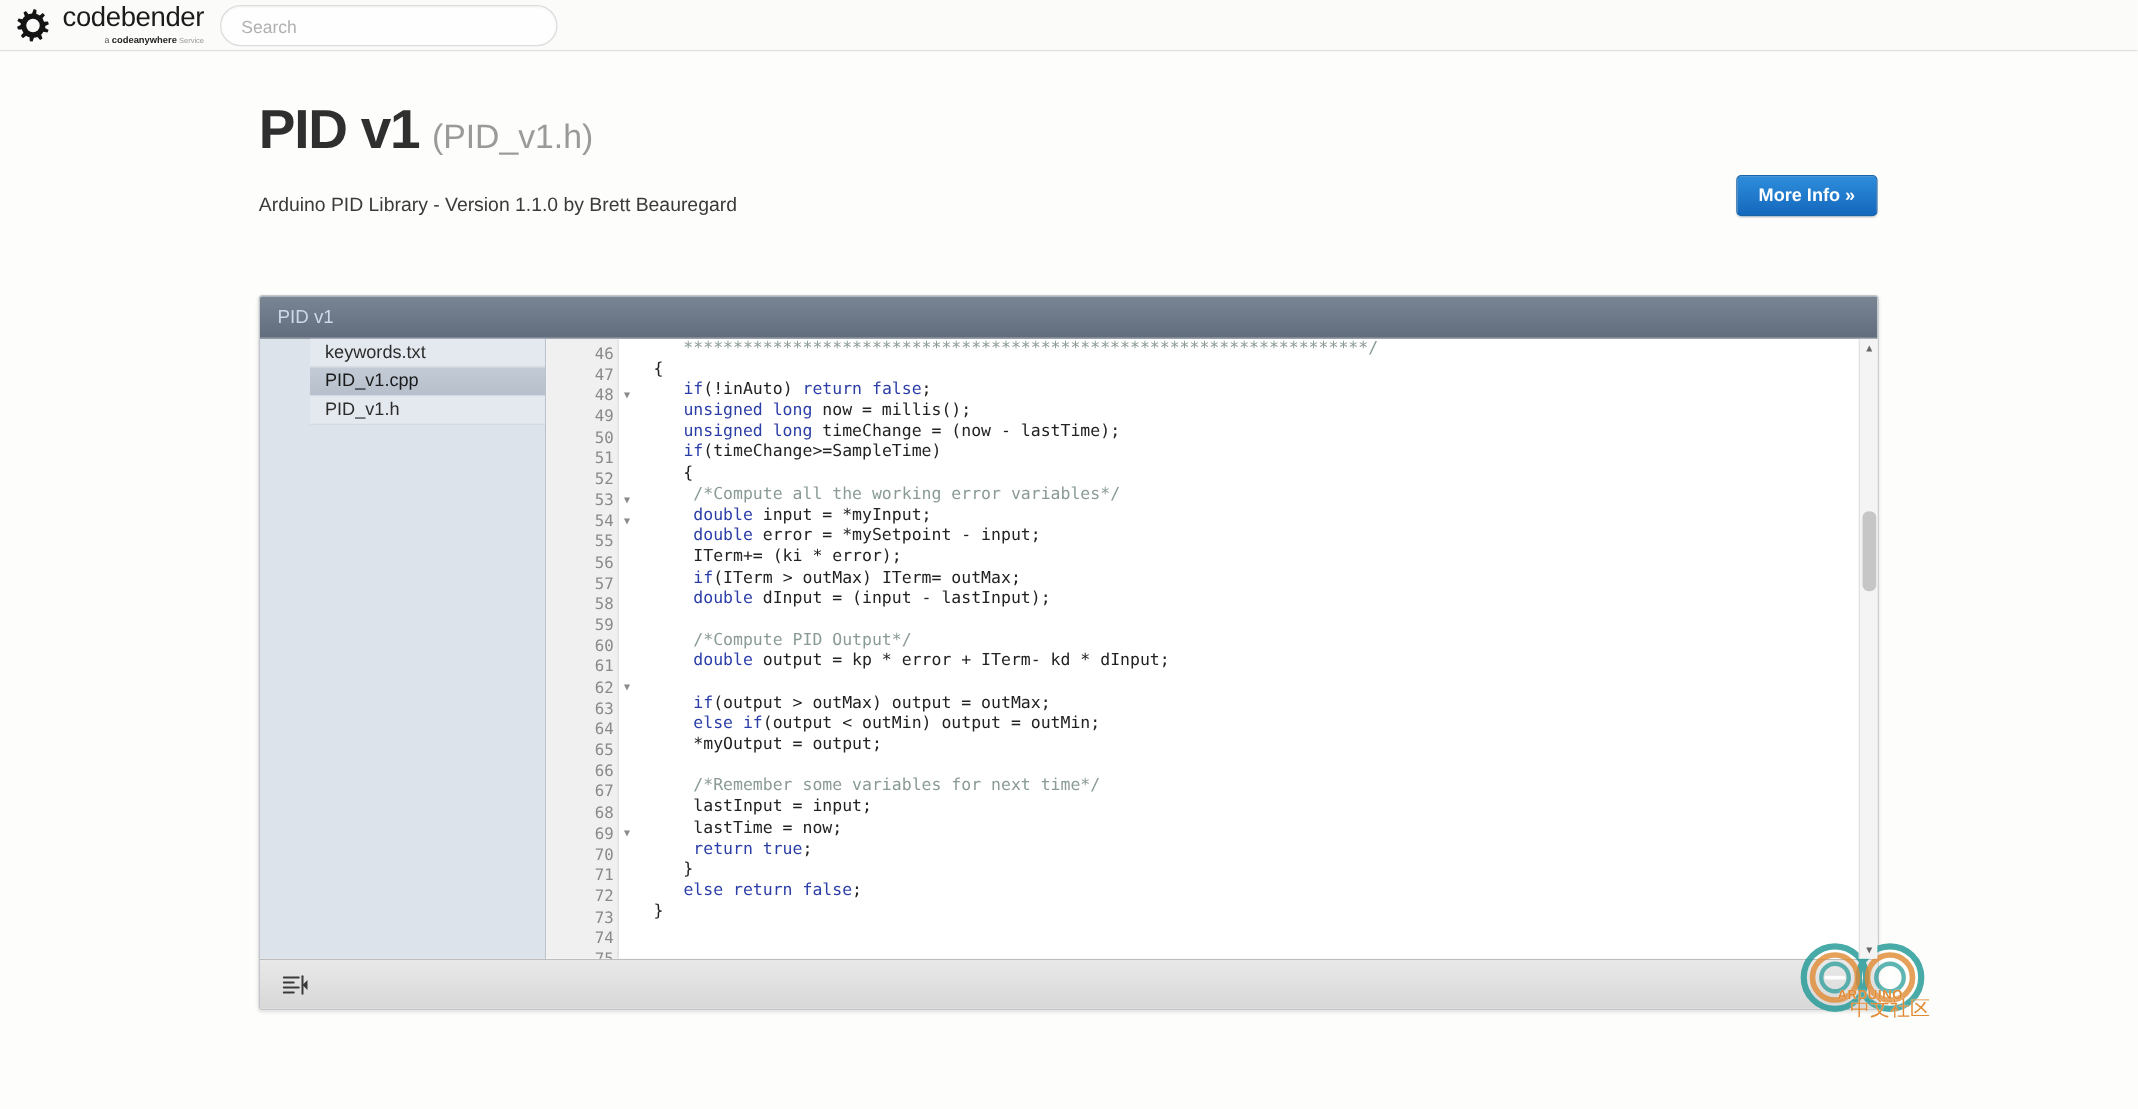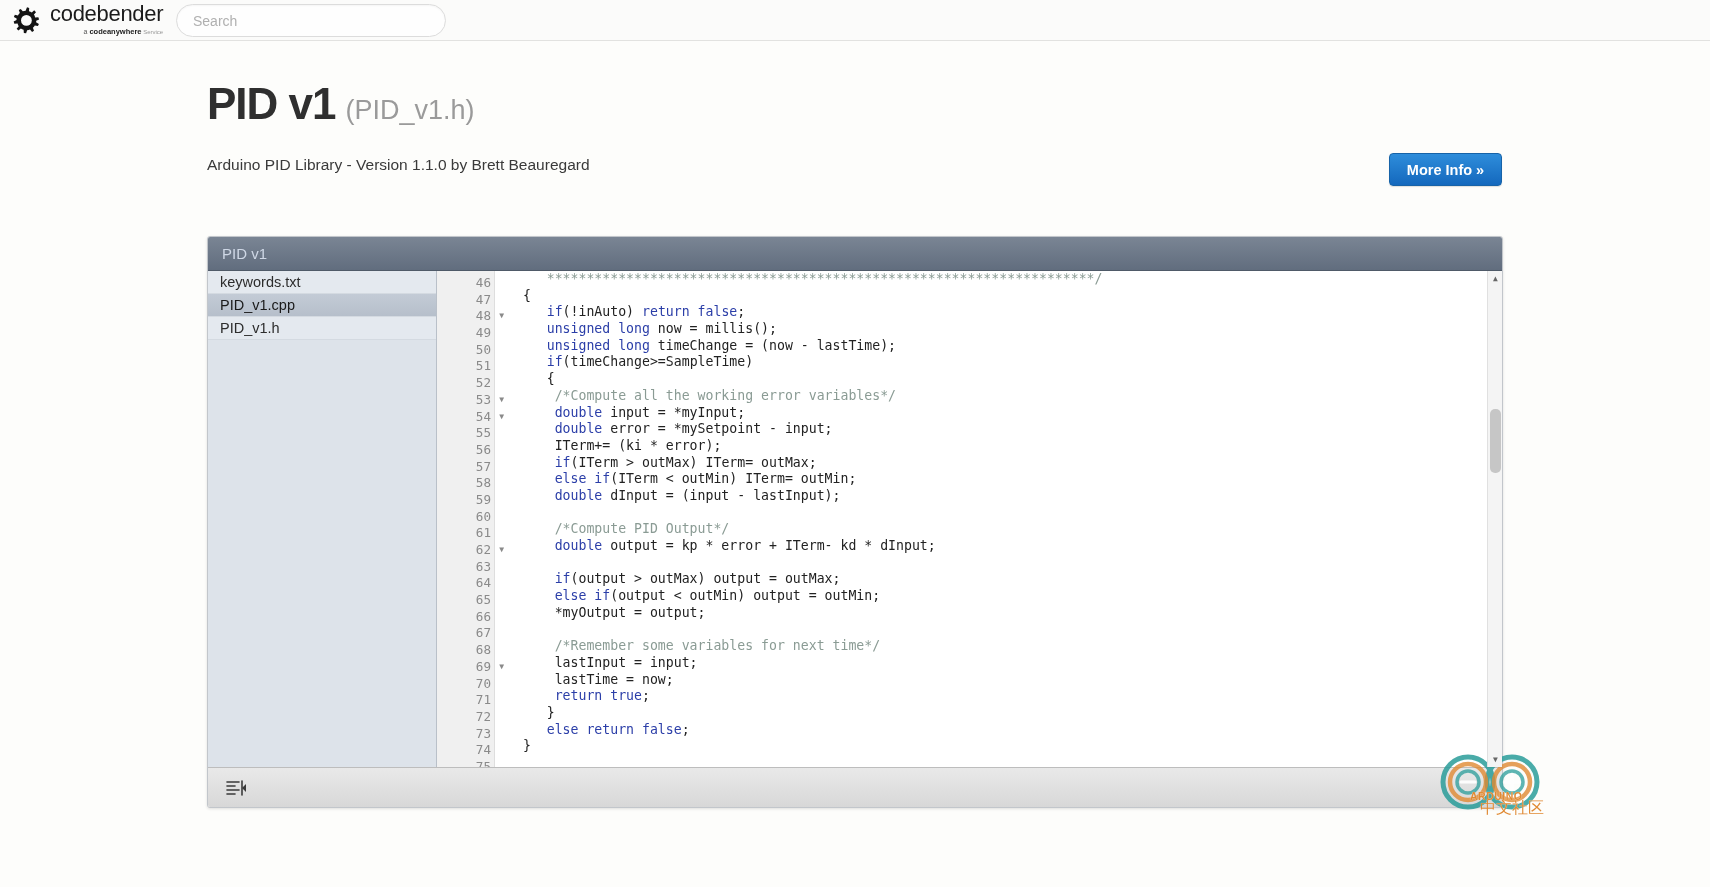--- a/index.html
+++ b/index.html
@@ -60,21 +60,21 @@
   #page-file {
     font-size: 27px; color: #9a9a9a; display: inline-block;
     margin-left: 10px; line-height: 52px; vertical-align: baseline;
   }
   #page-desc {
     position: absolute; left: 207px; top: 156px;
     font-size: 15.5px; color: #3a3a3a;
   }
 
   #more-info-btn {
-    position: absolute; left: 1389px; top: 153px;
+    position: absolute; left: 1389px; top: 140px;
     width: 113px; height: 33px;
     border: 1px solid #1763a8;
     border-radius: 4px;
     background: linear-gradient(to bottom, #2e8ddb 0%, #1468bd 100%);
     color: #fff; font-size: 14.5px; font-weight: bold;
     display: flex; align-items: center; justify-content: center;
     cursor: pointer;
     box-shadow: 0 1px 1px rgba(0,0,0,0.12);
     font-family: "Liberation Sans", sans-serif;
   }
@@ -101,20 +101,21 @@
   #panel-body {
     display: flex;
     height: 496px;
   }
   #filelist {
     width: 229px;
     background: #dde3ea;
     border-right: 1px solid #b9c0c9;
     flex-shrink: 0;
     padding-top: 0px;
+    padding-left: 40px;
   }
   .file-item {
     height: 23px; line-height: 23px;
     padding-left: 12px;
     font-size: 14.5px; color: #2c2c2c;
     cursor: pointer;
     background: #e4e9ef;
     border-bottom: 1px solid #d4dae1;
   }
   .file-item.active {
@@ -300,21 +301,20 @@
           <div class="cline"><span>     </span><span class="kw">if</span><span>(!inAuto) </span><span class="kw">return false</span><span>;</span></div>
           <div class="cline"><span>     </span><span class="kw">unsigned long </span><span>now = millis();</span></div>
           <div class="cline"><span>     </span><span class="kw">unsigned long </span><span>timeChange = (now - lastTime);</span></div>
           <div class="cline"><span>     </span><span class="kw">if</span><span>(timeChange&gt;=SampleTime)</span></div>
           <div class="cline"><span>     {</span></div>
           <div class="cline"><span>      </span><span class="cmt">/*Compute all the working error variables*/</span></div>
           <div class="cline"><span>      </span><span class="kw">double </span><span>input = *myInput;</span></div>
           <div class="cline"><span>      </span><span class="kw">double </span><span>error = *mySetpoint - input;</span></div>
           <div class="cline"><span>      ITerm+= (ki * error);</span></div>
           <div class="cline"><span>      </span><span class="kw">if</span><span>(ITerm &gt; outMax) ITerm= outMax;</span></div>
-          <div class="cline"><span>      </span><span class="kw">else if</span><span>(ITerm &lt; outMin) ITerm= outMin;</span></div>
           <div class="cline"><span>      </span><span class="kw">double </span><span>dInput = (input - lastInput);</span></div>
           <div class="cline"><span></span></div>
           <div class="cline"><span>      </span><span class="cmt">/*Compute PID Output*/</span></div>
           <div class="cline"><span>      </span><span class="kw">double </span><span>output = kp * error + ITerm- kd * dInput;</span></div>
           <div class="cline"><span></span></div>
           <div class="cline"><span>      </span><span class="kw">if</span><span>(output &gt; outMax) output = outMax;</span></div>
           <div class="cline"><span>      </span><span class="kw">else if</span><span>(output &lt; outMin) output = outMin;</span></div>
           <div class="cline"><span>      *myOutput = output;</span></div>
           <div class="cline"><span></span></div>
           <div class="cline"><span>      </span><span class="cmt">/*Remember some variables for next time*/</span></div>

